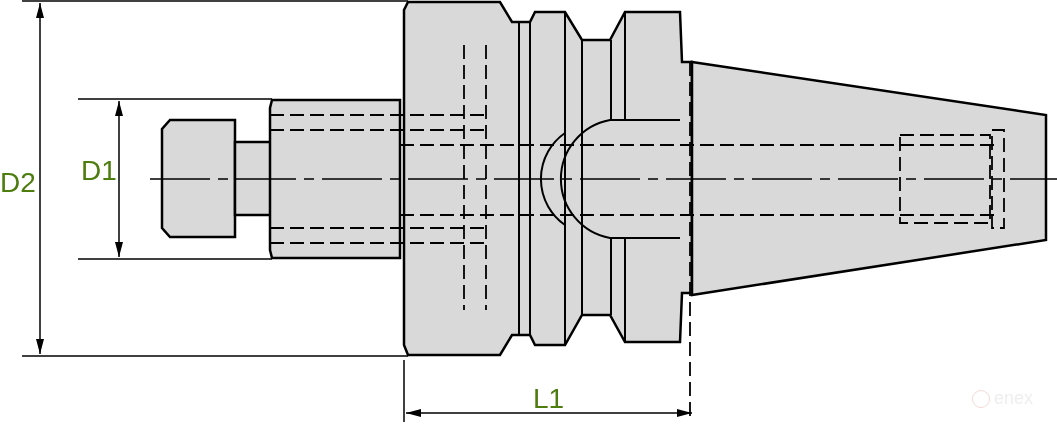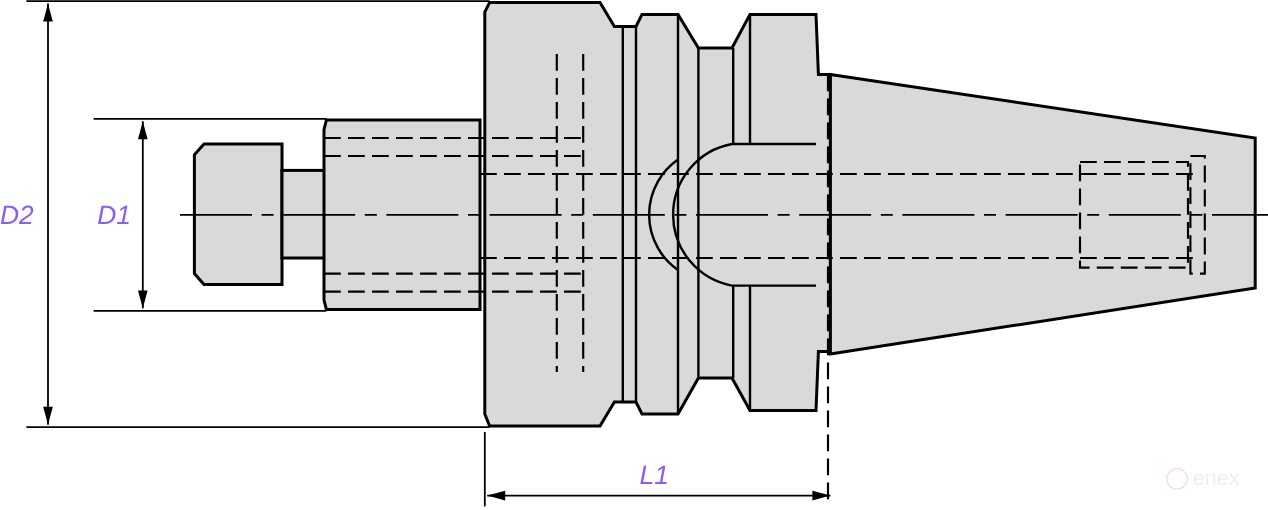--- a/index.html
+++ b/index.html
@@ -1,18 +1,18 @@
 <!DOCTYPE html>
 <html><head>
 <meta charset="utf-8">
 <style>
   html,body{margin:0;padding:0;background:#fff;}
   #stage{position:relative;width:1057px;height:425px;overflow:hidden;background:#fff;}
   svg{position:absolute;left:0;top:0;}
-  .lbl{position:absolute;font-family:"Liberation Sans",sans-serif;font-size:22px;color:#8b5cf6;line-height:1;font-style:italic;}
+  .lbl{position:absolute;font-family:"Liberation Sans",sans-serif;font-size:28px;color:#4d7c0f;line-height:1;}
   .wm{position:absolute;left:972px;top:388px;font-family:"Liberation Sans",sans-serif;font-size:18px;color:#eee;display:flex;align-items:center;gap:4px;}
   .wm .c{width:16px;height:16px;border:1.5px solid #f6dada;border-radius:50%;}
 </style>
 </head>
 <body>
 
 <div id="stage">
 <svg width="1057" height="425" viewBox="0 0 1057 425">
   <g stroke="#000" fill="#d9d9d9" stroke-width="2.5">
 
@@ -65,19 +65,19 @@
   <g fill="#000">
     <path d="M40,3 L36,18 L44,18 Z"></path>
         <path d="M40,354 L36,339 L44,339 Z"></path>
     <path d="M119,101 L115,116 L123,116 Z"></path>
         <path d="M119,257 L115,242 L123,242 Z"></path>
     <path d="M406,413 L421,409 L421,417 Z"></path>
         <path d="M692,413 L677,409 L677,417 Z"></path>
   </g>
 </svg>
 <div class="lbl" style="left:0;top:169px;">D2</div>
-<div class="lbl" style="left:81px;top:169px;text-align:right;">D1</div>
+<div class="lbl" style="left:81px;top:157px;text-align:right;">D1</div>
 <div class="lbl" style="left:533px;top:385px;text-align:right;">L1</div>
 <div class="wm">
       <span class="c"></span>
       <span>enex</span>
     </div>
 </div>
 
 </body></html>

